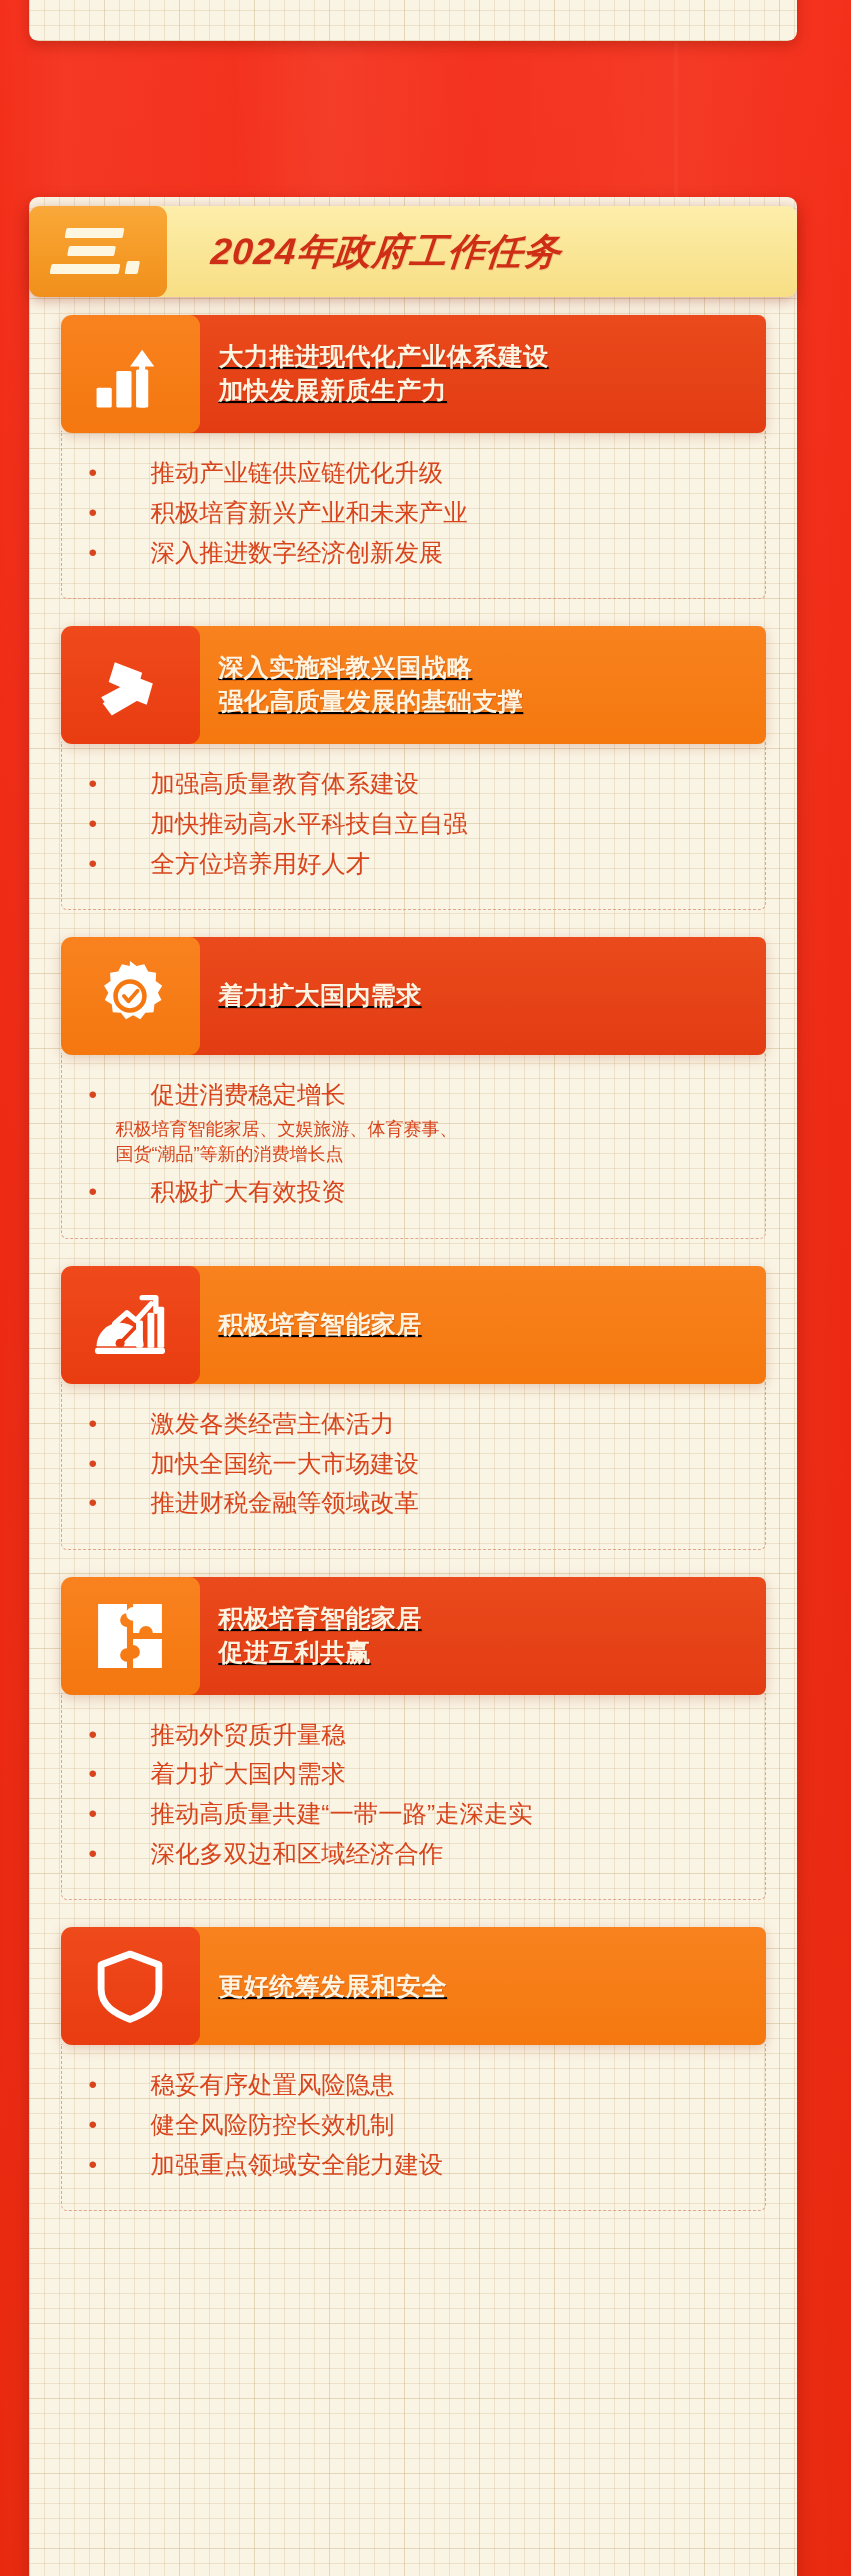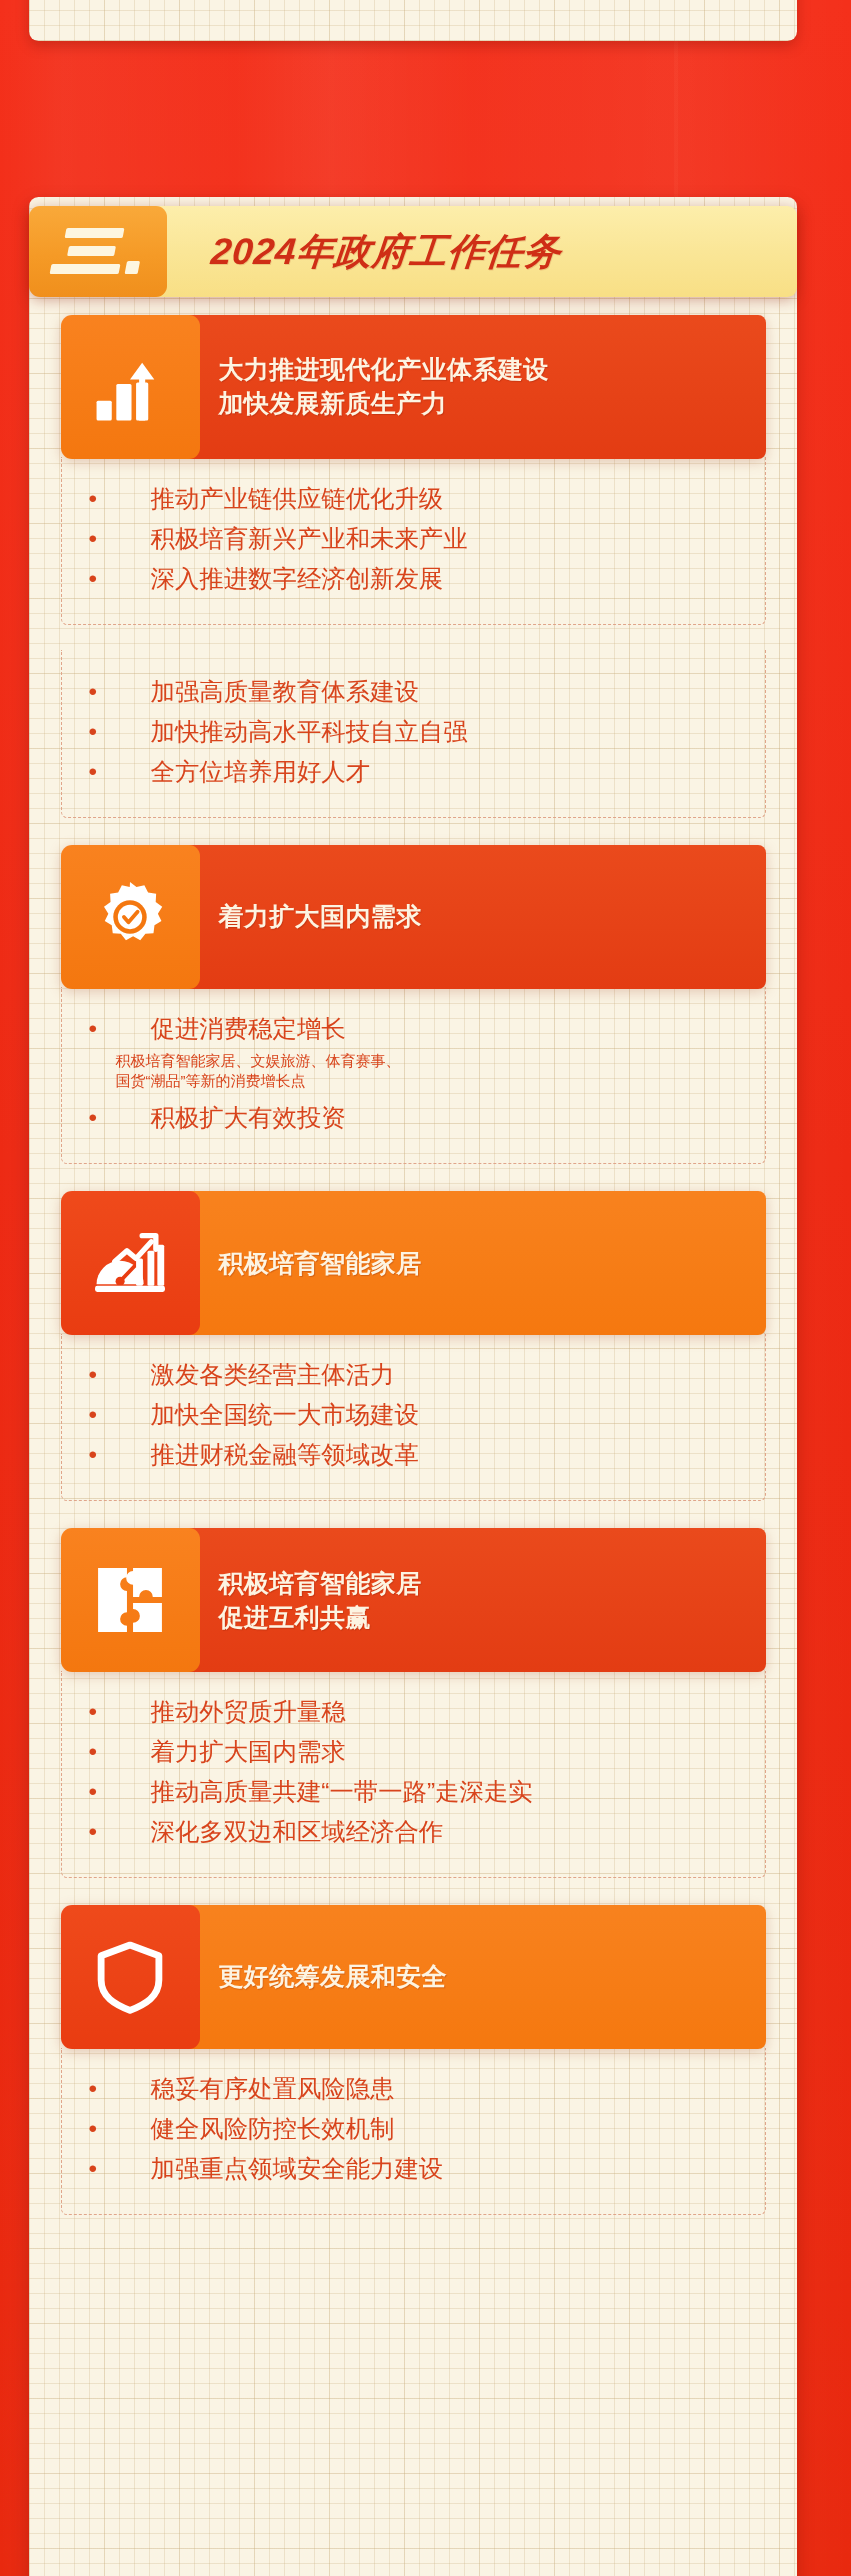--- a/index.html
+++ b/index.html
@@ -96,22 +96,23 @@
   }
 
   
   .tasks{
     position:absolute; left:29px; top:315px; width:768px; z-index:4;
     padding:0 31.5px;
   }
   .task{ margin-bottom:27px; }
 
   .task-head{
-    display:flex; align-items:stretch; height:144px;
+    display:flex; align-items:stretch; height:118px;
     filter:drop-shadow(0 3.2px 6.3px rgba(150,40,10,.22));
+    text-decoration:underline;
   }
   .icon-box{
     width:139px; flex:0 0 139px;
     border-radius:11px; position:relative; z-index:2;
     display:flex; align-items:center; justify-content:center;
   }
   .icon-box svg{ width:76px; height:76px; display:block; }
   .title-box{
     flex:1; margin-left:-12.6px;
     border-radius:0 7.9px 7.9px 0;
@@ -143,21 +144,21 @@
   .bullets li{
     display:flex; align-items:flex-start; gap:9.5px;
     color:#d8441c; font-size:24.4px; font-weight:400;
     line-height:1.5; margin-bottom:3.2px;
   }
   .bullets li .dot{
     flex:0 0 auto; font-size:24.4px; line-height:1.5; color:#d8441c;
   }
   .bullets li .txt{ flex:1;margin-left:44px; }
   .sub{
-    color:#d8441c; font-size:15px; line-height:1.38;
+    color:#d8441c; font-size:18px; line-height:1.38;
     margin:1.6px 0 7.9px 27px; font-weight:400;
   }
 </style>
 </head>
 <body>
 
 <div class="bg"></div>
 
 <div class="top-card paper"></div>
 
@@ -206,20 +207,34 @@
             <span class="txt">积极培育新兴产业和未来产业</span>
           </li>
           <li>
             <span class="dot">•</span>
             <span class="txt">深入推进数字经济创新发展</span>
           </li>
         </ul>
       </div>
     </div>
     <div class="task v-b">
+      <div class="task-head">
+        <div class="icon-box">
+          <svg viewBox="0 0 100 100" fill="#fff">
+            <path d="M12 66 L46 48 L58 60 L22 80z"></path>
+            <path d="M14 74 L50 54 L64 68 L26 90z"></path>
+            <path d="M30 20 L66 34 L58 62 L22 46z"></path>
+            <path d="M44 34 L80 48 L72 76 L36 62z"></path>
+          </svg>
+        </div>
+        <div class="title-box">
+          <div class="tl">深入实施科教兴国战略</div>
+          <div class="tl">强化高质量发展的基础支撑</div>
+        </div>
+      </div>
       <div class="bullets">
         <ul>
           <li>
             <span class="dot">•</span>
             <span class="txt">加强高质量教育体系建设</span>
           </li>
           <li>
             <span class="dot">•</span>
             <span class="txt">加快推动高水平科技自立自强</span>
           </li>

